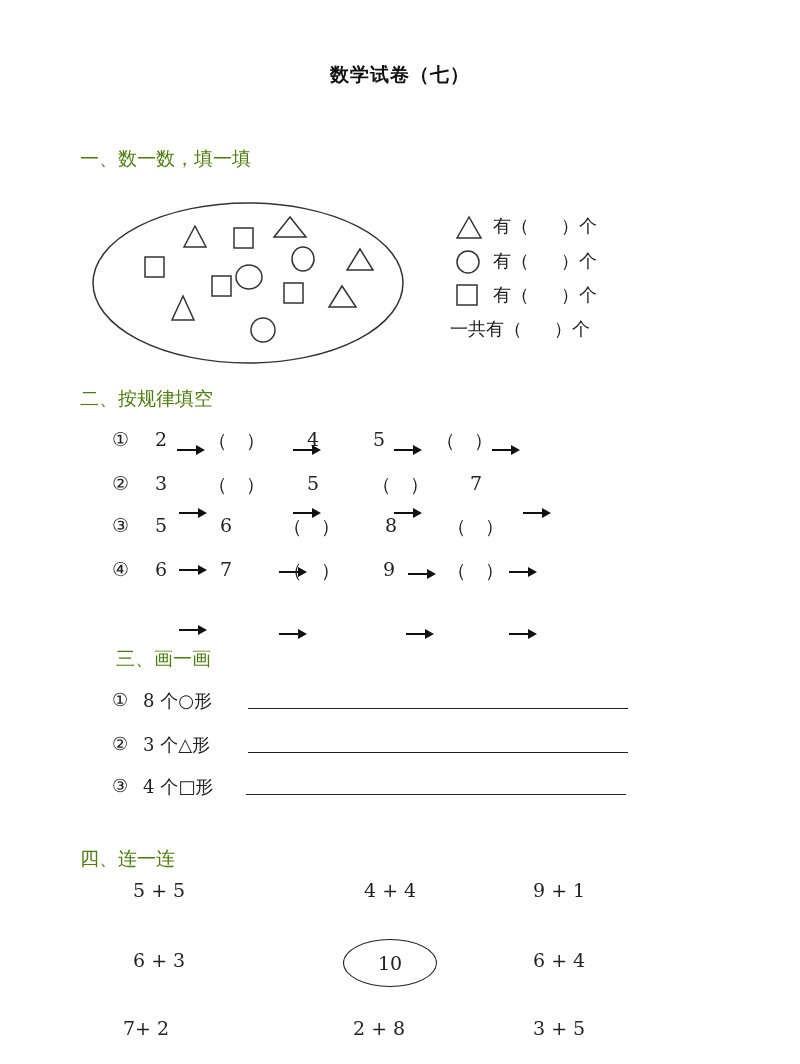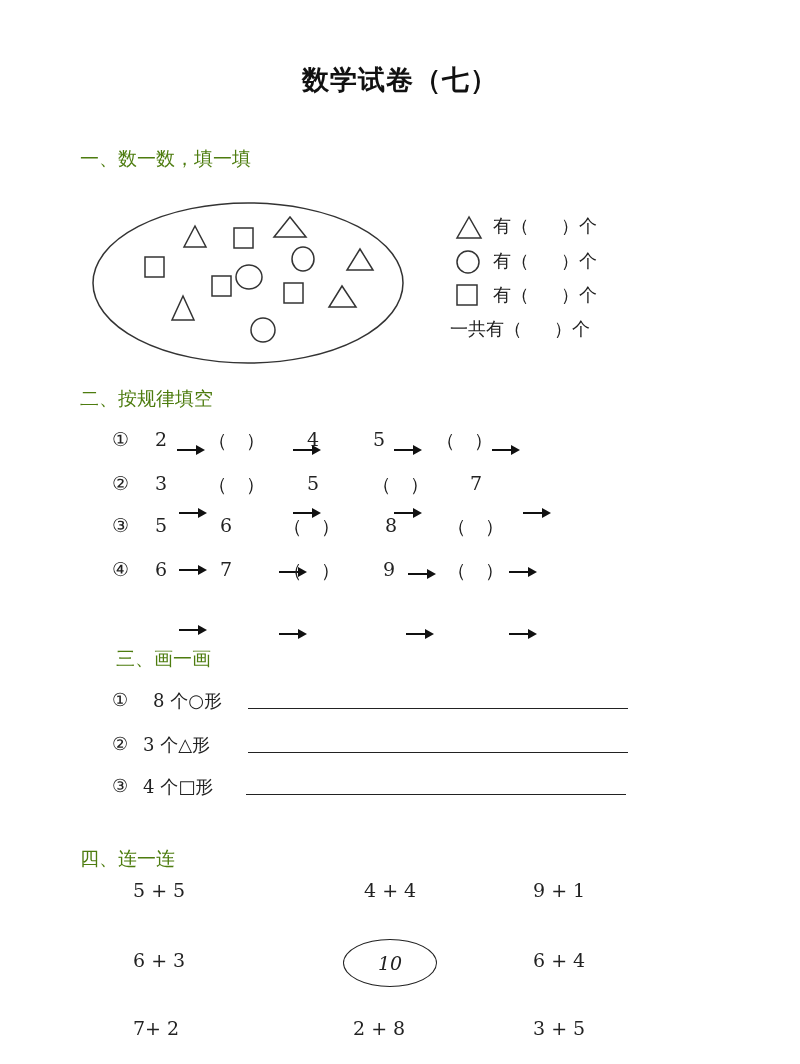--- a/index.html
+++ b/index.html
@@ -1,19 +1,19 @@
 <!DOCTYPE html>
 <html><head>
 <meta charset="utf-8">
 <style>
   html, body { margin:0; padding:0; }
   body { width:800px; height:1064px; background:#ffffff; position:relative; overflow:hidden;
          font-family:"DejaVu Serif","Liberation Serif",serif; color:#222; }
   .abs { position:absolute; white-space:nowrap; }
-  .title { left:0; width:800px; top:62px; text-align:center; font-size:27px; font-weight:bold; letter-spacing:1px; color:#111; }
+  .title { left:0; width:800px; top:62px; text-align:center; font-size:19px; font-weight:bold; letter-spacing:1px; color:#111; }
   .sec { font-size:19px; color:#4d7c0f; }
   .txt { font-size:18px; color:#222; }
   .num { font-size:19px; color:#222; }
   .arrow { display:inline-block; width:26px; height:2px; background:#111; position:relative; vertical-align:middle; }
   .arrow::after { content:""; position:absolute; right:-2px; top:-4px; border-left:9px solid #111; border-top:5px solid transparent; border-bottom:5px solid transparent; }
   .line { height:0; border-bottom:1.5px solid #222; }
   svg { position:absolute; overflow:visible; }
   .oval10 { border:1.5px solid #222; border-radius:50%; width:92px; height:46px; text-align:center; line-height:46px; font-size:19px; }
 </style>
 </head>
@@ -110,39 +110,39 @@
   <span class="abs arrow" style="left:344px;top:566px;"></span>
   <span class="abs num" style="left:383px;top:558px;">9</span>
   <span class="abs arrow" style="left:416px;top:566px;"></span>
   <span class="abs num" style="left:447px;top:558px;">（　）</span>
 </div>
 
 <div class="abs sec" style="left:80px;top:646px;margin-left:36px;">三、画一画</div>
 
 <div>
   <span class="abs txt" style="left:112px;top:689px;">①</span>
-  <span class="abs txt" style="left:153px;top:689px;">8 个○形</span>
+  <span class="abs txt" style="left:143px;top:689px;">8 个○形</span>
   <div class="abs line" style="left:248px;top:708px;width:380px;"></div>
 </div>
 <div>
   <span class="abs txt" style="left:112px;top:733px;">②</span>
   <span class="abs txt" style="left:143px;top:733px;">3 个△形</span>
   <div class="abs line" style="left:248px;top:752px;width:380px;"></div>
 </div>
 <div>
   <span class="abs txt" style="left:112px;top:775px;">③</span>
   <span class="abs txt" style="left:143px;top:775px;">4 个□形</span>
   <div class="abs line" style="left:246px;top:794px;width:380px;"></div>
 </div>
 
 <div class="abs sec" style="left:80px;top:846px;">四、连一连</div>
 
 <span class="abs num" style="left:133px;top:879px;">5 + 5</span>
 <span class="abs num" style="left:133px;top:949px;">6 + 3</span>
-<span class="abs num" style="left:133px;top:1017px;">7+ 2</span>
+<span class="abs num" style="left:123px;top:1017px;">7+ 2</span>
 
 <span class="abs num" style="left:364px;top:879px;">4 + 4</span>
-<div class="abs oval10" style="left:343px;top:939px;font-style:italic;">10</div>
+<div class="abs oval10" style="left:343px;top:939px;">10</div>
 <span class="abs num" style="left:353px;top:1017px;">2 + 8</span>
 
 <span class="abs num" style="left:533px;top:879px;">9 + 1</span>
 <span class="abs num" style="left:533px;top:949px;text-align:right;">6 + 4</span>
 <span class="abs num" style="left:533px;top:1017px;">3 + 5</span>
 
 </body></html>

